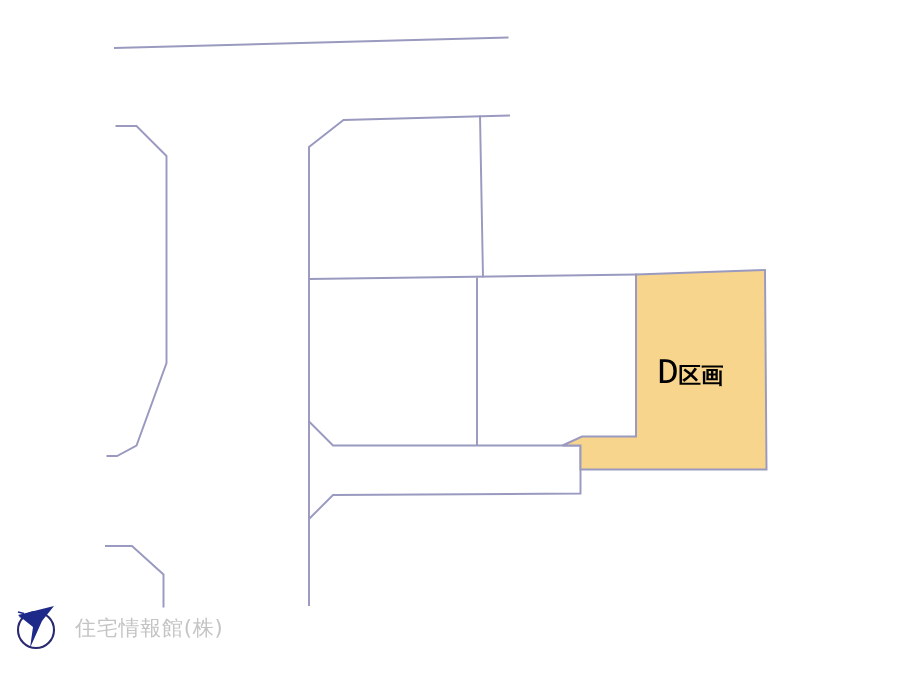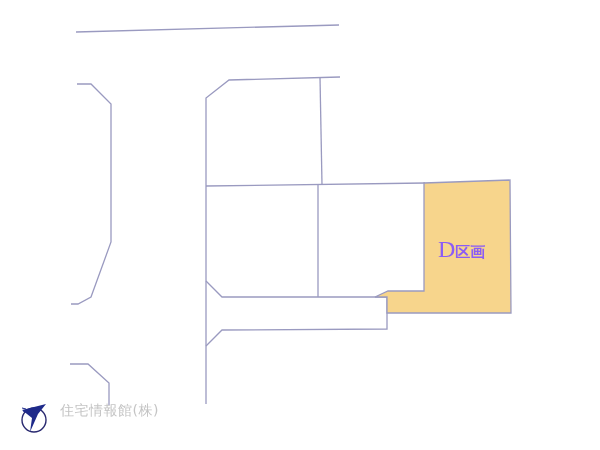--- a/index.html
+++ b/index.html
@@ -1,21 +1,21 @@
 <!DOCTYPE html>
 <html><head>
 <meta charset="utf-8">
 <style>
   html, body { margin:0; padding:0; background:#ffffff; }
   body { width:600px; height:450px; position:relative; overflow:hidden; font-family:"DejaVu Sans", sans-serif; }
   #plan { position:absolute; left:0; top:0; width:600px; height:450px; }
-  .lot-label { position:absolute; left:438px; top:236px; color:#8b5cf6; font-family:Liberation Serif, serif; }
+  .lot-label { position:absolute; left:438px; top:236px; color:#000000; font-family:Liberation Mono, monospace; }
   .lot-label .big { font-size:24px; font-weight:normal; }
   .lot-label .small { font-size:15px; font-weight:bold; }
-  .footer { position:absolute; left:18px; top:402px; display:flex; }
+  .footer { position:absolute; left:8px; top:402px; display:flex; align-items:center; }
   .footer .company { margin-left:8px; font-size:14px; color:#c4c4c4; letter-spacing:0.5px; }
 </style>
 </head>
 <body>
 
 <svg id="plan" viewBox="0 0 600 450" xmlns="http://www.w3.org/2000/svg">
   <g fill="none" stroke="#9a9ac0" stroke-width="1.3">
 
     <line x1="76" y1="32" x2="339" y2="25"></line>
 

